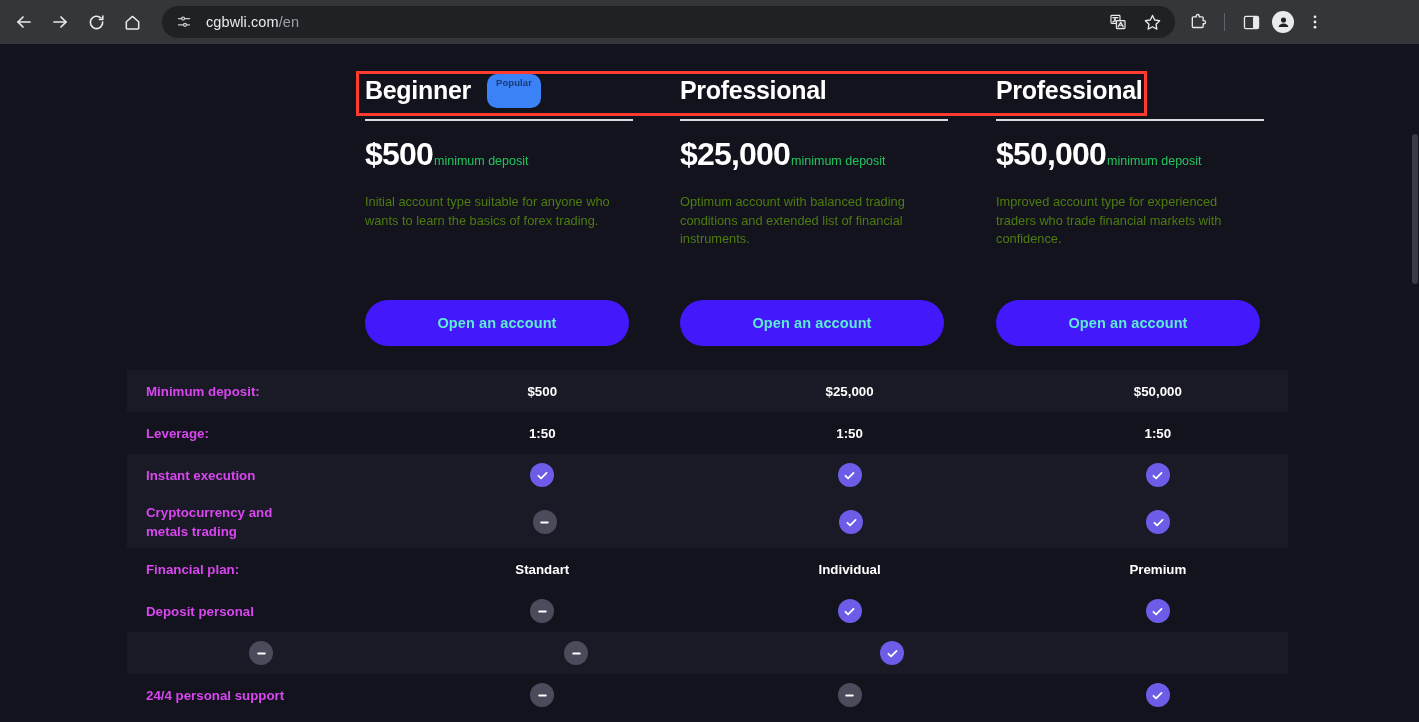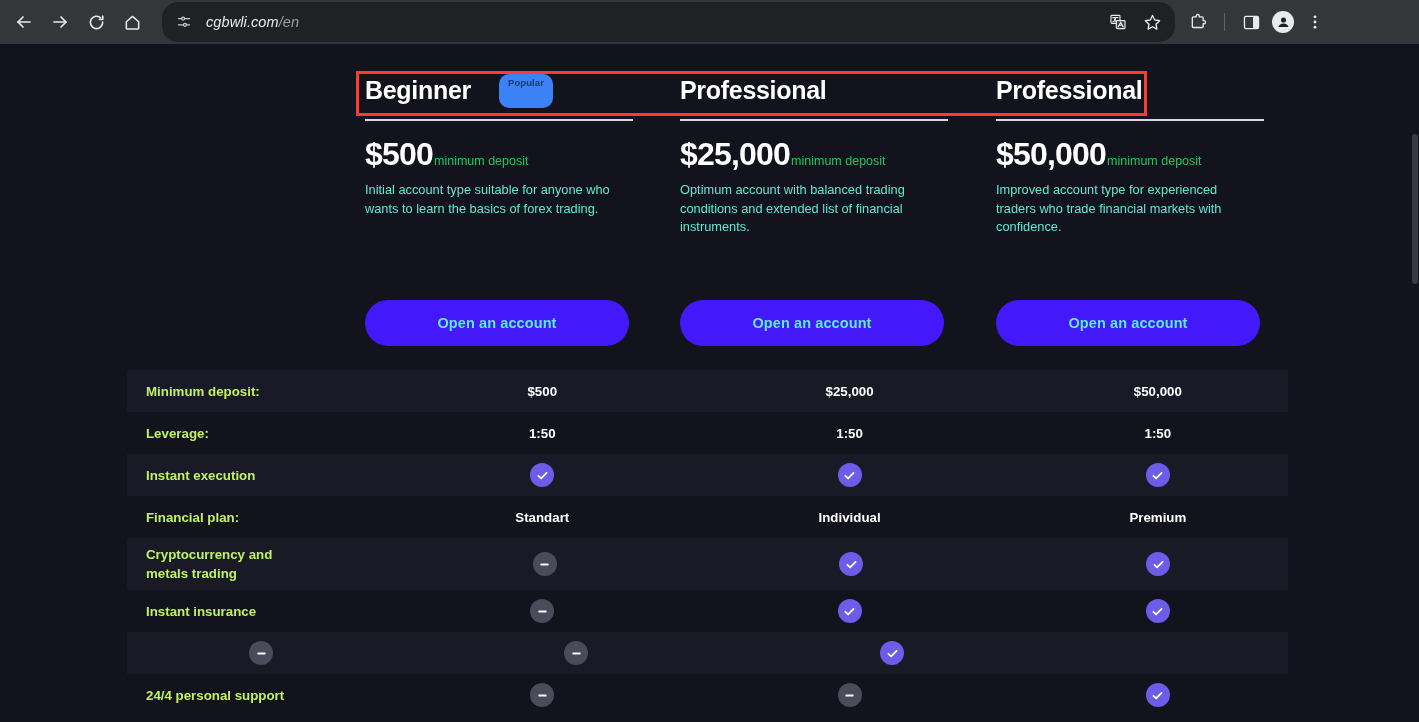--- a/index.html
+++ b/index.html
@@ -18,23 +18,23 @@
     background:#35363a; display:flex; align-items:center;
   }
   .nav-btns{ display:flex; align-items:center; gap:0px; padding-left:6px; }
   .nav-btn{
     width:36px; height:36px; border-radius:50%;
     display:flex; align-items:center; justify-content:center;
     cursor:pointer;
   }
   .nav-btn svg{ display:block; }
   .addr-wrap{
-    margin-left:12px; flex:0 0 auto; width:1013px; height:40px;
+    margin-left:12px; flex:0 0 auto; width:1013px; height:32px;
     background:#202124; border-radius:16px;
-    display:flex; align-items:center; padding:0 8px 0 10px;font-style:italic;
+    display:flex; align-items:center; padding:0 8px 0 10px;
   }
   .addr-icon{
     width:24px; height:24px; border-radius:50%;
     display:flex; align-items:center; justify-content:center;
     flex:0 0 auto; cursor:pointer;
   }
   .addr-text{
     margin-left:10px; font-size:14.5px; color:#e8eaed;
     white-space:nowrap; overflow:hidden; letter-spacing:0.1px;
   }
@@ -66,21 +66,21 @@
     position:absolute; left:365px; top:24px; width:900px; height:295px;
   }
   .plan-col{
     position:absolute; top:0; width:268px;
   }
   .plan-col.c0{ left:0; }
   .plan-col.c1{ left:315px; }
   .plan-col.c2{ left:631px; }
 
   .plan-title-row{
-    height:44px; display:flex; align-items:center; gap:28px;
+    height:44px; display:flex; align-items:center; gap:16px;
   }
   .plan-title{
     font-size:25px; font-weight:bold; color:#ffffff; letter-spacing:-0.3px;
     white-space:nowrap;
   }
   .badge{
     background:#3b82f6; color:#1a3a73; font-size:9.5px; font-weight:bold;
     padding:3px 9px 20px; border-radius:10px; letter-spacing:0.1px;
     position:relative; top:1px;
   }
@@ -91,22 +91,22 @@
     margin-top:15px; display:flex; align-items:baseline;
   }
   .price{
     font-size:32px; font-weight:bold; color:#ffffff; letter-spacing:-0.8px;
   }
   .price-sub{
     font-size:12.5px; color:#22c55e; font-weight:normal; margin-left:1px;
     white-space:nowrap;
   }
   .plan-desc{
-    margin-top:8px; font-size:12.8px; line-height:18.5px;
-    color:#5eead4; width:262px;
+    margin-top:20px; font-size:12.8px; line-height:18.5px;
+    color:#4d7c0f; width:262px;
   }
   .cta-wrap{ position:absolute; top:232px; width:268px; }
   .cta{
     display:block; width:264px; height:46px; border:none; cursor:pointer;
     background:#4318fb; color:#5eead4; border-radius:23px;
     font-family:"Liberation Sans", sans-serif;
     font-size:14.5px; font-weight:bold; letter-spacing:0.1px;
   }
 
   
@@ -118,21 +118,21 @@
   
   .table{
     position:absolute; left:127px; top:326px; width:1161px;
   }
   .trow{
     display:flex; align-items:center; min-height:42px; position:relative;
   }
   .trow.alt{ background:#1a1a26; }
   .trow .label{
     width:293px; padding-left:19px; font-size:13.3px; font-weight:bold;
-    color:#bef264; line-height:19px;
+    color:#d946ef; line-height:19px;
   }
   .trow .cell{
     width:268px; display:flex; align-items:center; justify-content:center;
     font-size:13.3px; font-weight:bold; color:#ffffff;
   }
   .trow .cell.c1{ margin-left:47px; }
   .trow .cell.c2{ margin-left:48px; }
   .icon-circle{
     width:24px; height:24px; border-radius:50%;
     display:flex; align-items:center; justify-content:center;
@@ -331,52 +331,52 @@
           </span>
         </div>
         <div class="cell c2">
           <span class="icon-circle yes">
             <svg width="13" height="13" viewBox="0 0 14 14" fill="none" stroke="#ffffff" stroke-width="1.9" stroke-linecap="round" stroke-linejoin="round">
               <path d="M2.6 7.3l2.9 2.9 5.9-6"></path>
             </svg>
           </span>
         </div>
       </div>
+      <div class="trow alt" style="min-height: 52px;">
+        <div class="label" style="width: 160px;">Cryptocurrency and metals trading</div>
+        <div class="cell c0" style="margin-left: 133px;">
+          <span class="icon-circle no">
+            <svg width="13" height="13" viewBox="0 0 14 14" fill="none" stroke="#ffffff" stroke-width="1.9" stroke-linecap="round">
+              <path d="M3.4 7h7.2"></path>
+            </svg>
+          </span>
+        </div>
+        <div class="cell c1">
+          <span class="icon-circle yes">
+            <svg width="13" height="13" viewBox="0 0 14 14" fill="none" stroke="#ffffff" stroke-width="1.9" stroke-linecap="round" stroke-linejoin="round">
+              <path d="M2.6 7.3l2.9 2.9 5.9-6"></path>
+            </svg>
+          </span>
+        </div>
+        <div class="cell c2">
+          <span class="icon-circle yes">
+            <svg width="13" height="13" viewBox="0 0 14 14" fill="none" stroke="#ffffff" stroke-width="1.9" stroke-linecap="round" stroke-linejoin="round">
+              <path d="M2.6 7.3l2.9 2.9 5.9-6"></path>
+            </svg>
+          </span>
+        </div>
+      </div>
       <div class="trow">
         <div class="label">Financial plan:</div>
         <div class="cell c0">Standart</div>
         <div class="cell c1">Individual</div>
         <div class="cell c2">Premium</div>
       </div>
-      <div class="trow alt" style="min-height: 52px;">
-        <div class="label" style="width: 160px;">Cryptocurrency and metals trading</div>
-        <div class="cell c0" style="margin-left: 133px;">
-          <span class="icon-circle no">
-            <svg width="13" height="13" viewBox="0 0 14 14" fill="none" stroke="#ffffff" stroke-width="1.9" stroke-linecap="round">
-              <path d="M3.4 7h7.2"></path>
-            </svg>
-          </span>
-        </div>
-        <div class="cell c1">
-          <span class="icon-circle yes">
-            <svg width="13" height="13" viewBox="0 0 14 14" fill="none" stroke="#ffffff" stroke-width="1.9" stroke-linecap="round" stroke-linejoin="round">
-              <path d="M2.6 7.3l2.9 2.9 5.9-6"></path>
-            </svg>
-          </span>
-        </div>
-        <div class="cell c2">
-          <span class="icon-circle yes">
-            <svg width="13" height="13" viewBox="0 0 14 14" fill="none" stroke="#ffffff" stroke-width="1.9" stroke-linecap="round" stroke-linejoin="round">
-              <path d="M2.6 7.3l2.9 2.9 5.9-6"></path>
-            </svg>
-          </span>
-        </div>
-      </div>
       <div class="trow">
-        <div class="label">Instant insurance</div>
+        <div class="label">Deposit personal</div>
         <div class="cell c0">
           <span class="icon-circle no">
             <svg width="13" height="13" viewBox="0 0 14 14" fill="none" stroke="#ffffff" stroke-width="1.9" stroke-linecap="round">
               <path d="M3.4 7h7.2"></path>
             </svg>
           </span>
         </div>
         <div class="cell c1">
           <span class="icon-circle yes">
             <svg width="13" height="13" viewBox="0 0 14 14" fill="none" stroke="#ffffff" stroke-width="1.9" stroke-linecap="round" stroke-linejoin="round">

